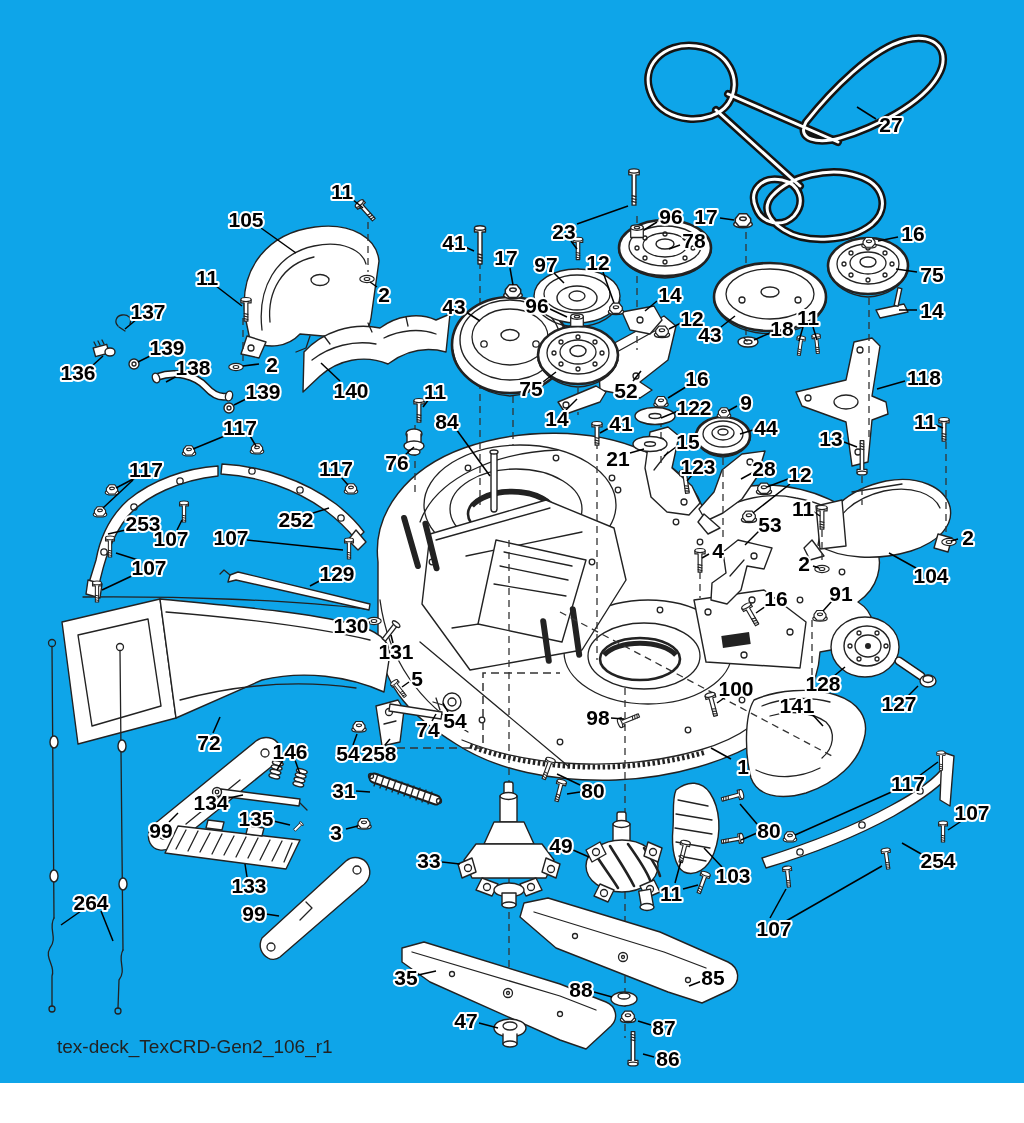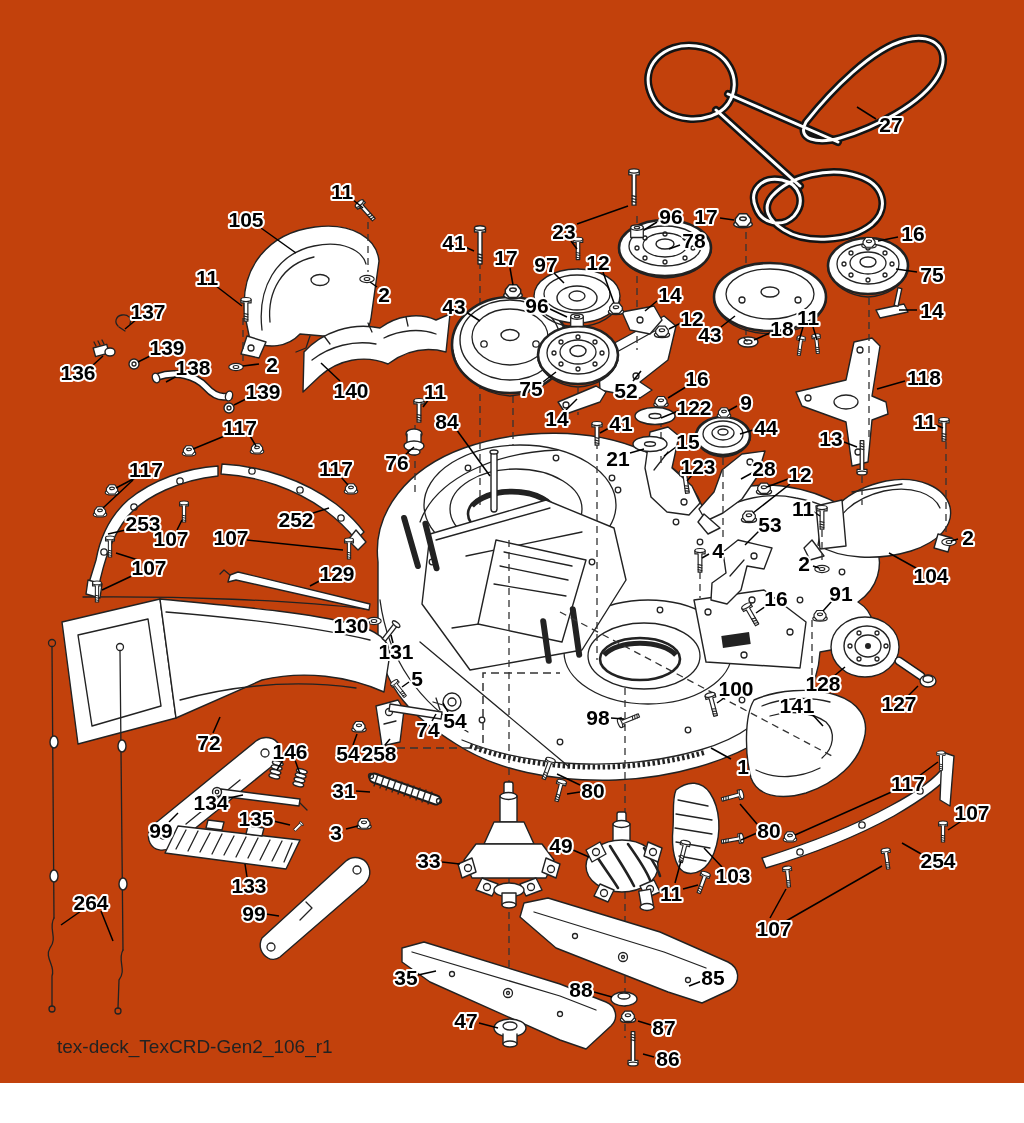--- a/index.html
+++ b/index.html
@@ -1,16 +1,16 @@
 <!DOCTYPE html>
 <html><head>
 <meta charset="utf-8">
 <style>
   html,body{margin:0;padding:0;background:#fff}
-  .stage{position:relative;width:1024px;height:1083px;background:#c2410c;overflow:hidden;font-family:"Liberation Sans",sans-serif}
+  .stage{position:relative;width:1024px;height:1083px;background:#0ea5e9;overflow:hidden;font-family:"Liberation Sans",sans-serif}
   svg{position:absolute;left:0;top:0}
   .p{fill:#fff;stroke:#222;stroke-width:1.4;stroke-linejoin:round;stroke-linecap:round}
   .ln{fill:none;stroke:#222;stroke-width:1.3;stroke-linejoin:round;stroke-linecap:round}
   .thk{stroke-width:2.6}
   .dk{fill:#222;stroke:none}
   .dash{fill:none;stroke:#333;stroke-width:1.3;stroke-dasharray:7 5}
   .dashbox{fill:none;stroke:#333;stroke-width:1.5;stroke-dasharray:8 5}
   .belt1{fill:none;stroke:#141414;stroke-width:8;stroke-linejoin:round;stroke-linecap:round}
   .belt2{fill:none;stroke:#fff;stroke-width:3;stroke-linejoin:round;stroke-linecap:round}
   .leader{stroke:#000;stroke-width:1.5;fill:none}

